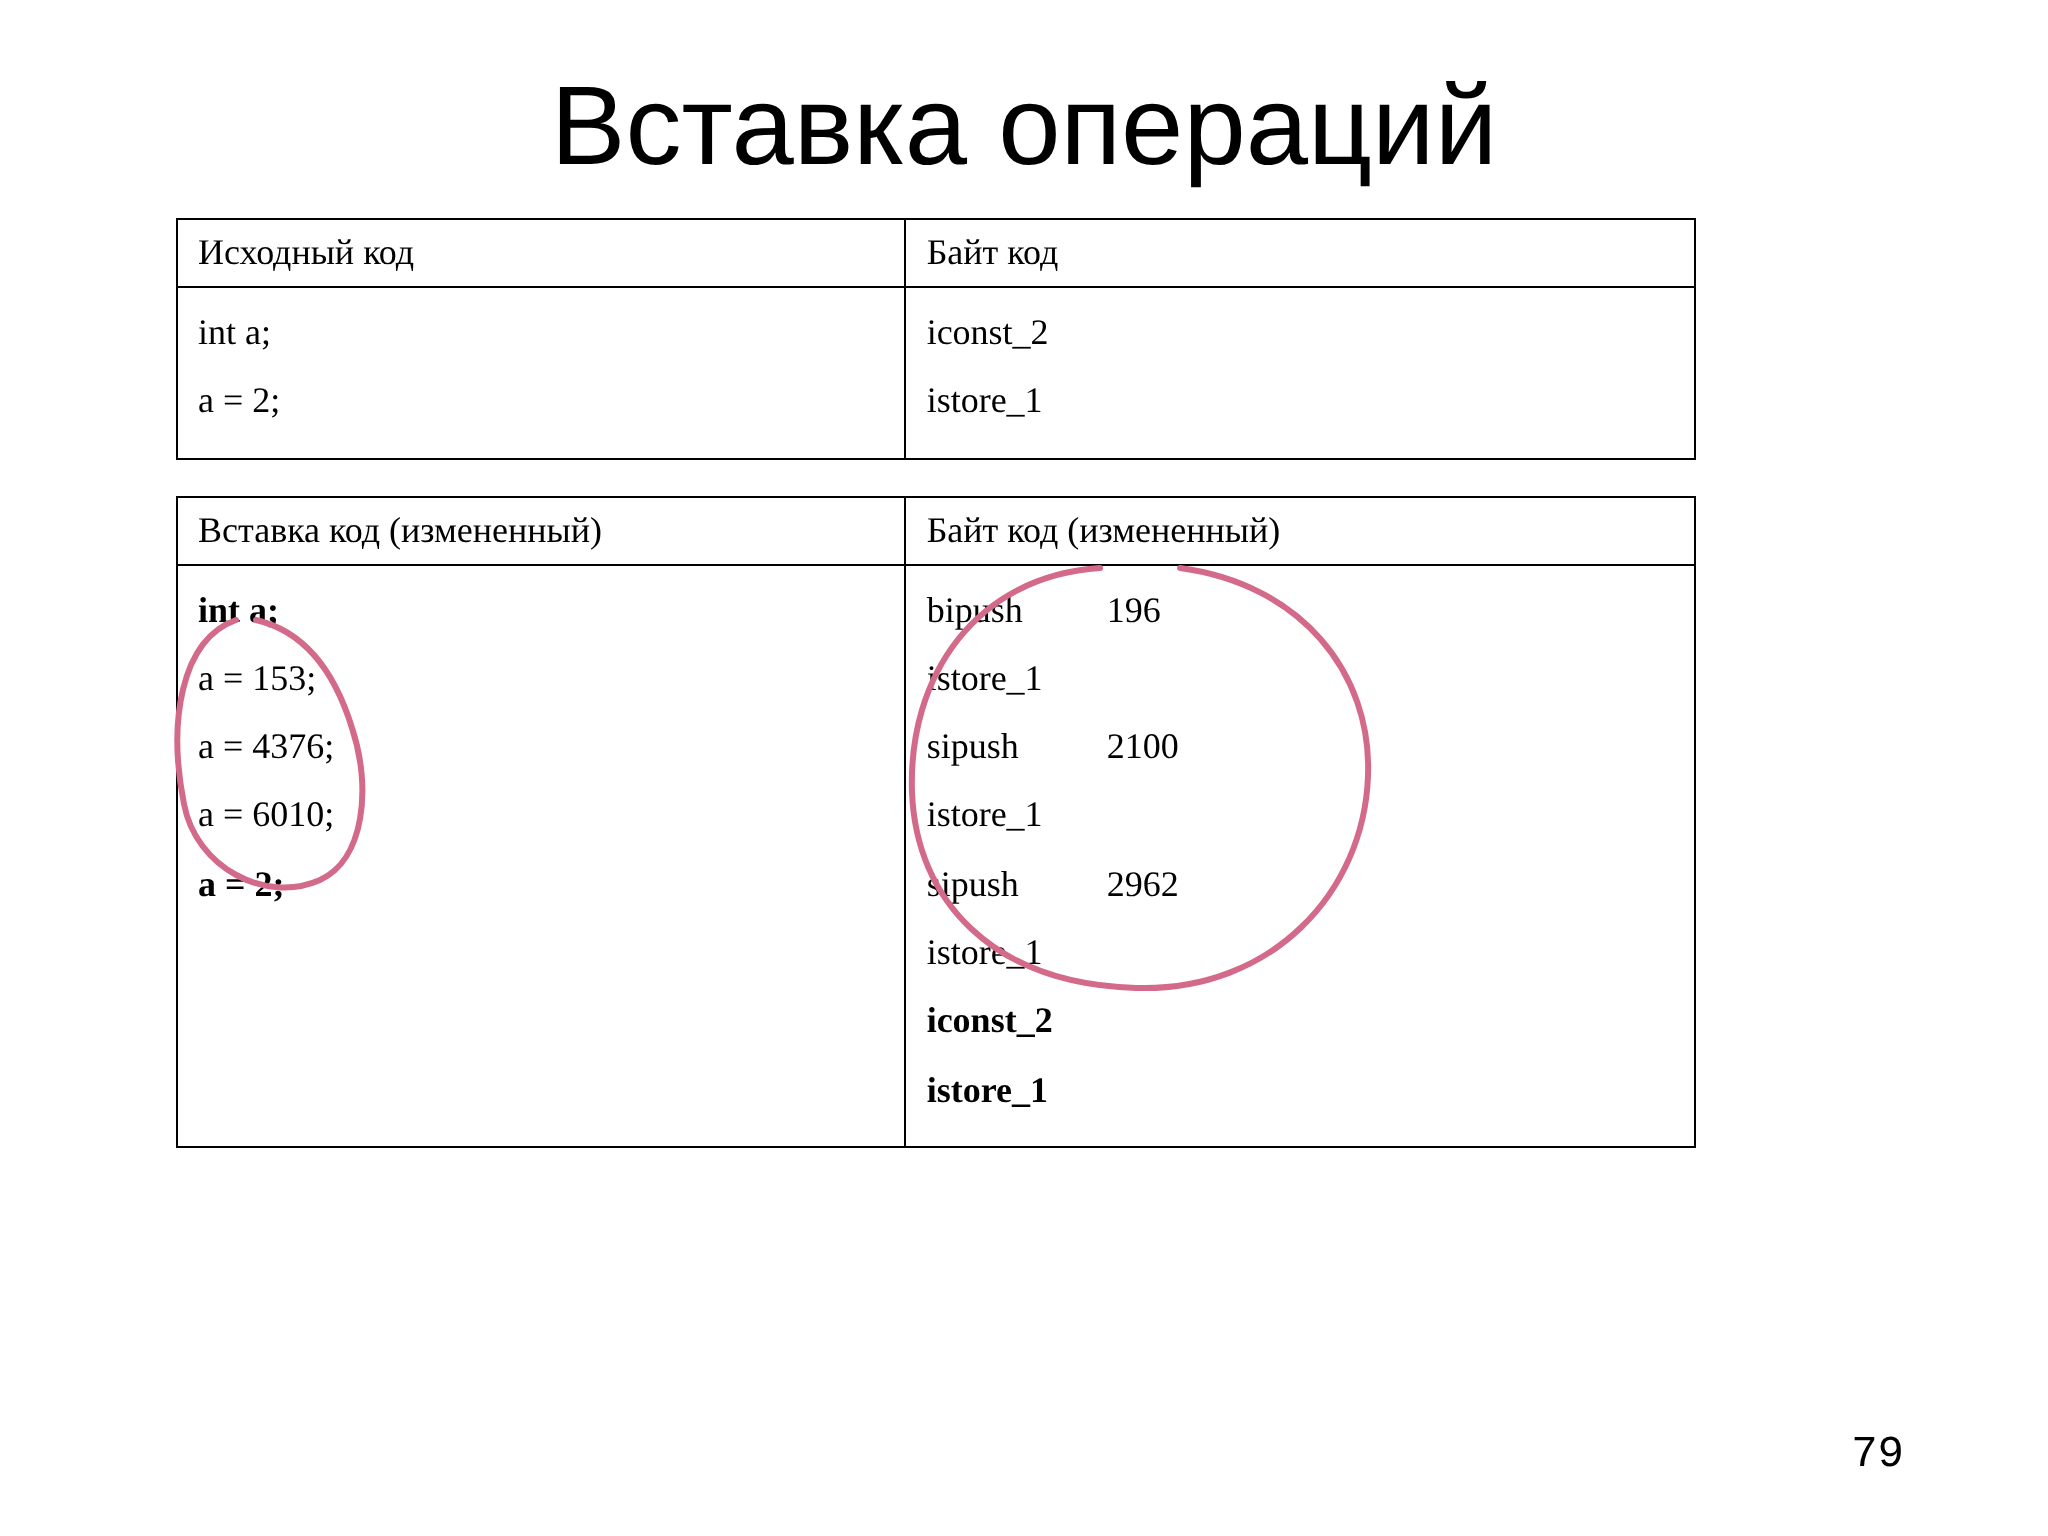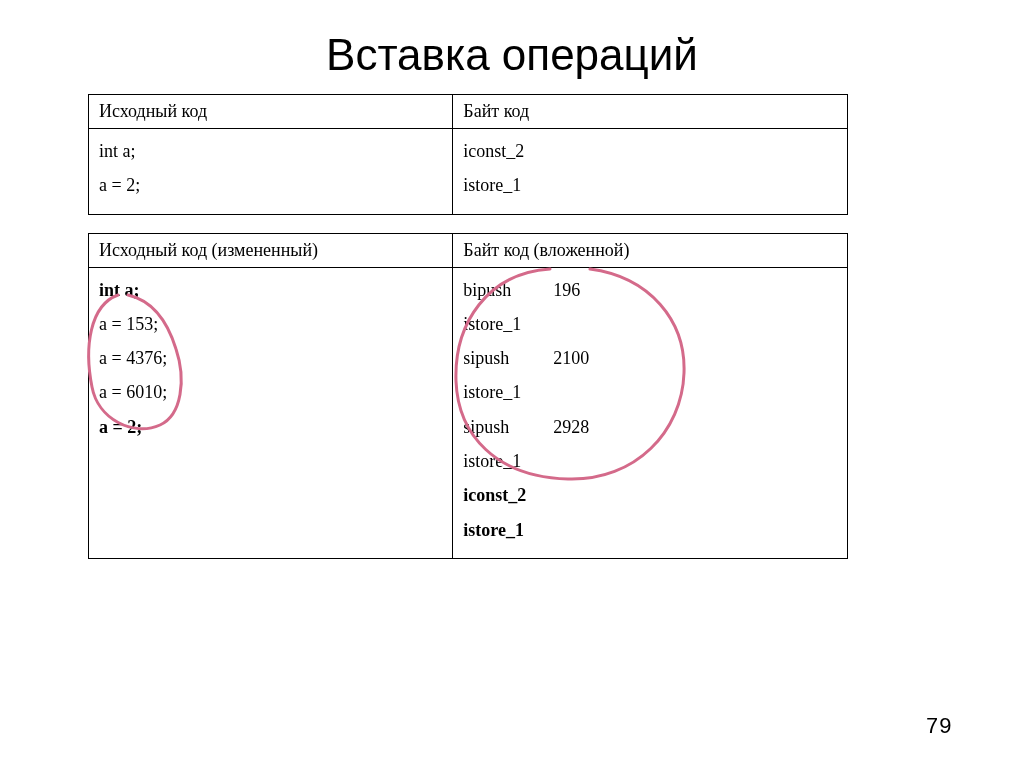--- a/index.html
+++ b/index.html
@@ -15,21 +15,21 @@
   }
   .slide {
     width: 1024px;
     height: 768px;
     padding: 20px 60px 0 60px;
     position: relative;
   }
   h1.title {
     text-align: center;
     font-weight: normal;
-    font-size: 44px;
+    font-size: 56px;
     margin: 10px 0 14px 0;
   }
   .tbl {
     border-collapse: collapse;
     width: 760px;
     margin: 0 0 18px 28px;
     font-family: "Times New Roman", Times, serif;
     font-size: 18px;
   }
   .tbl th, .tbl td {
@@ -91,37 +91,37 @@
         </td>
       </tr>
     </tbody>
       </table>
   </div>
 
   <div class="tablewrap">
     <table class="tbl">
       <tbody>
           <tr>
-        <th class="col1">Исходный код (измененный)</th>
-        <th class="col2">Байт код (вложенной)</th>
+        <th class="col1">Вставка код (измененный)</th>
+        <th class="col2">Байт код (измененный)</th>
       </tr>
       <tr>
         <td class="codecell col1">
           <p class="b">int a;</p>
           <p>a = 153;</p>
           <p>a = 4376;</p>
           <p>a = 6010;</p>
           <p class="b">a = 2;</p>
         </td>
         <td class="codecell col2">
           <p><span class="op">bipush</span><span>196</span></p>
           <p><span>istore_1</span></p>
           <p><span class="op">sipush</span><span>2100</span></p>
           <p><span>istore_1</span></p>
-          <p><span class="op">sipush</span><span>2928</span></p>
+          <p><span class="op">sipush</span><span>2962</span></p>
           <p><span>istore_1</span></p>
           <p class="b"><span>iconst_2</span></p>
           <p class="b"><span>istore_1</span></p>
         </td>
       </tr>
     </tbody>
       </table>
 
     <svg class="anno" style="left:18px; top:54px;" width="120" height="160" viewBox="0 0 120 160">
       <path d="M40 8 C 12 18, 6 60, 14 100 C 20 132, 55 150, 82 138 C 104 128, 108 92, 98 62 C 90 36, 76 14, 50 8" fill="none" stroke="#d46a8a" stroke-width="3" stroke-linecap="round" stroke-linejoin="round"></path>

